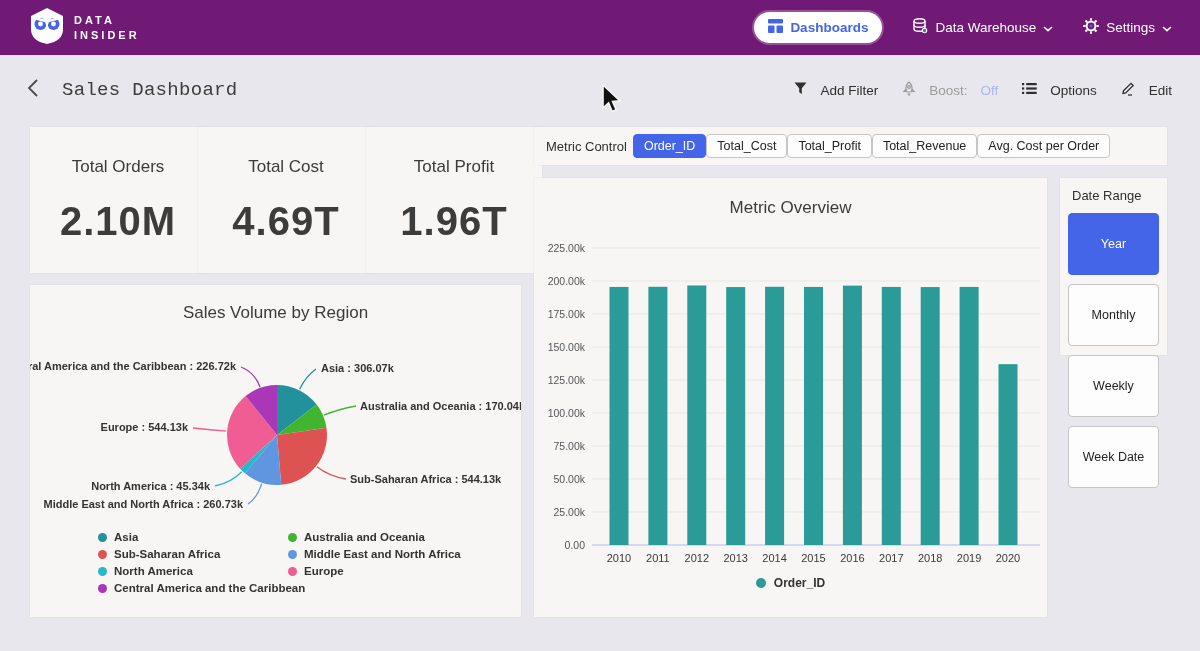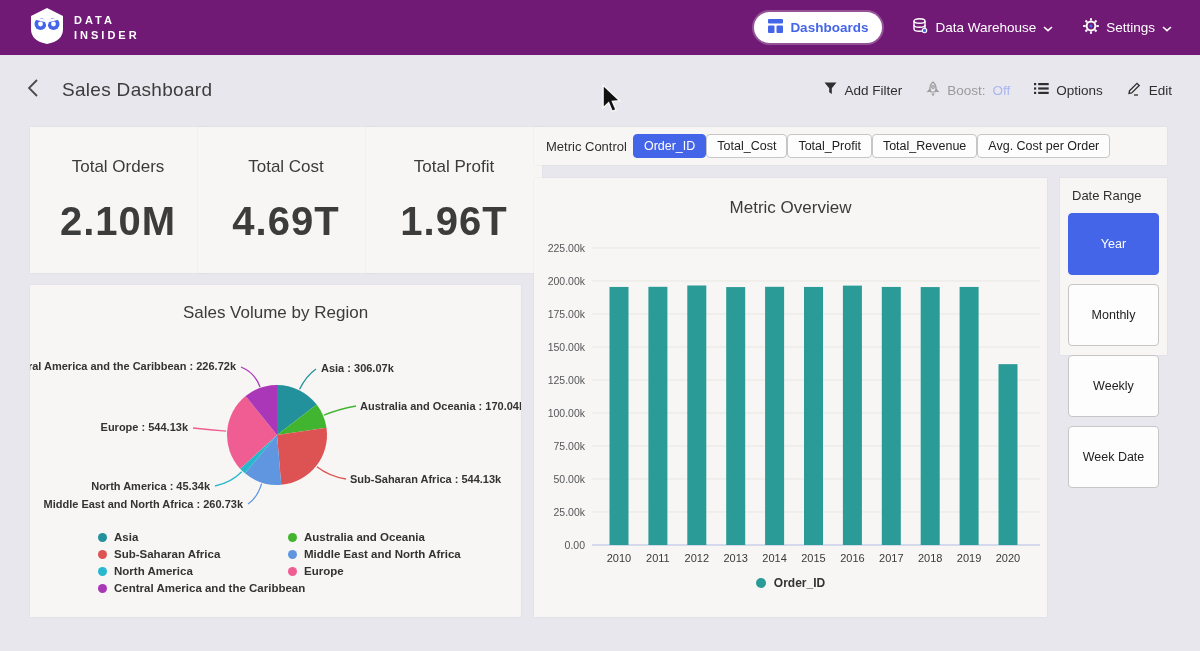--- a/index.html
+++ b/index.html
@@ -24,23 +24,23 @@
     background:#fff; color:#4565e8; border-radius:17px; padding:7px 14px;
     display:flex; align-items:center; gap:7px; font-size:13.5px; font-weight:600;
     box-shadow:0 0 0 2px rgba(255,255,255,0.25);
   }
   
   .page-header {
     position:absolute; left:0; top:55px; width:1200px; height:70px;
     display:flex; align-items:center; justify-content:space-between; padding:0 28px 0 28px;
   }
   .ph-left { display:flex; align-items:center; gap:24px; }
-  .page-title { font-size:19px; color:#3c3c3c; letter-spacing:0.3px; }
+  .page-title { font-size:19px; color:#3c3c3c; letter-spacing:0.3px;font-family:Liberation Mono, monospace; }
   .ph-actions { display:flex; align-items:center; gap:24px; }
-  .action { display:flex; align-items:center; gap:7px; font-size:13.5px; color:#2f2f2f; font-weight:500; cursor:pointer; }
+  .action { display:flex; align-items:center; gap:13px; font-size:13.5px; color:#2f2f2f; font-weight:500; cursor:pointer; }
   .action.muted { color:#9b9b9b; }
   .boost-off { color:#aab6ef; }
   
   .card { position:absolute; background:#f7f6f4; box-shadow:0 0 1px rgba(120,120,140,0.25); }
   .kpi { width:176px; height:146px; top:127px; display:flex; flex-direction:column; align-items:center; justify-content:center; gap:22px; }
   .kpi-label { font-size:17px; color:#3b3b3b; font-weight:500; }
   .kpi-value { font-size:40px; color:#3c3c3c; font-weight:600; letter-spacing:1px; }
   
   .metric-bar {
     position:absolute; left:534px; top:127px; width:633px; height:38px;

